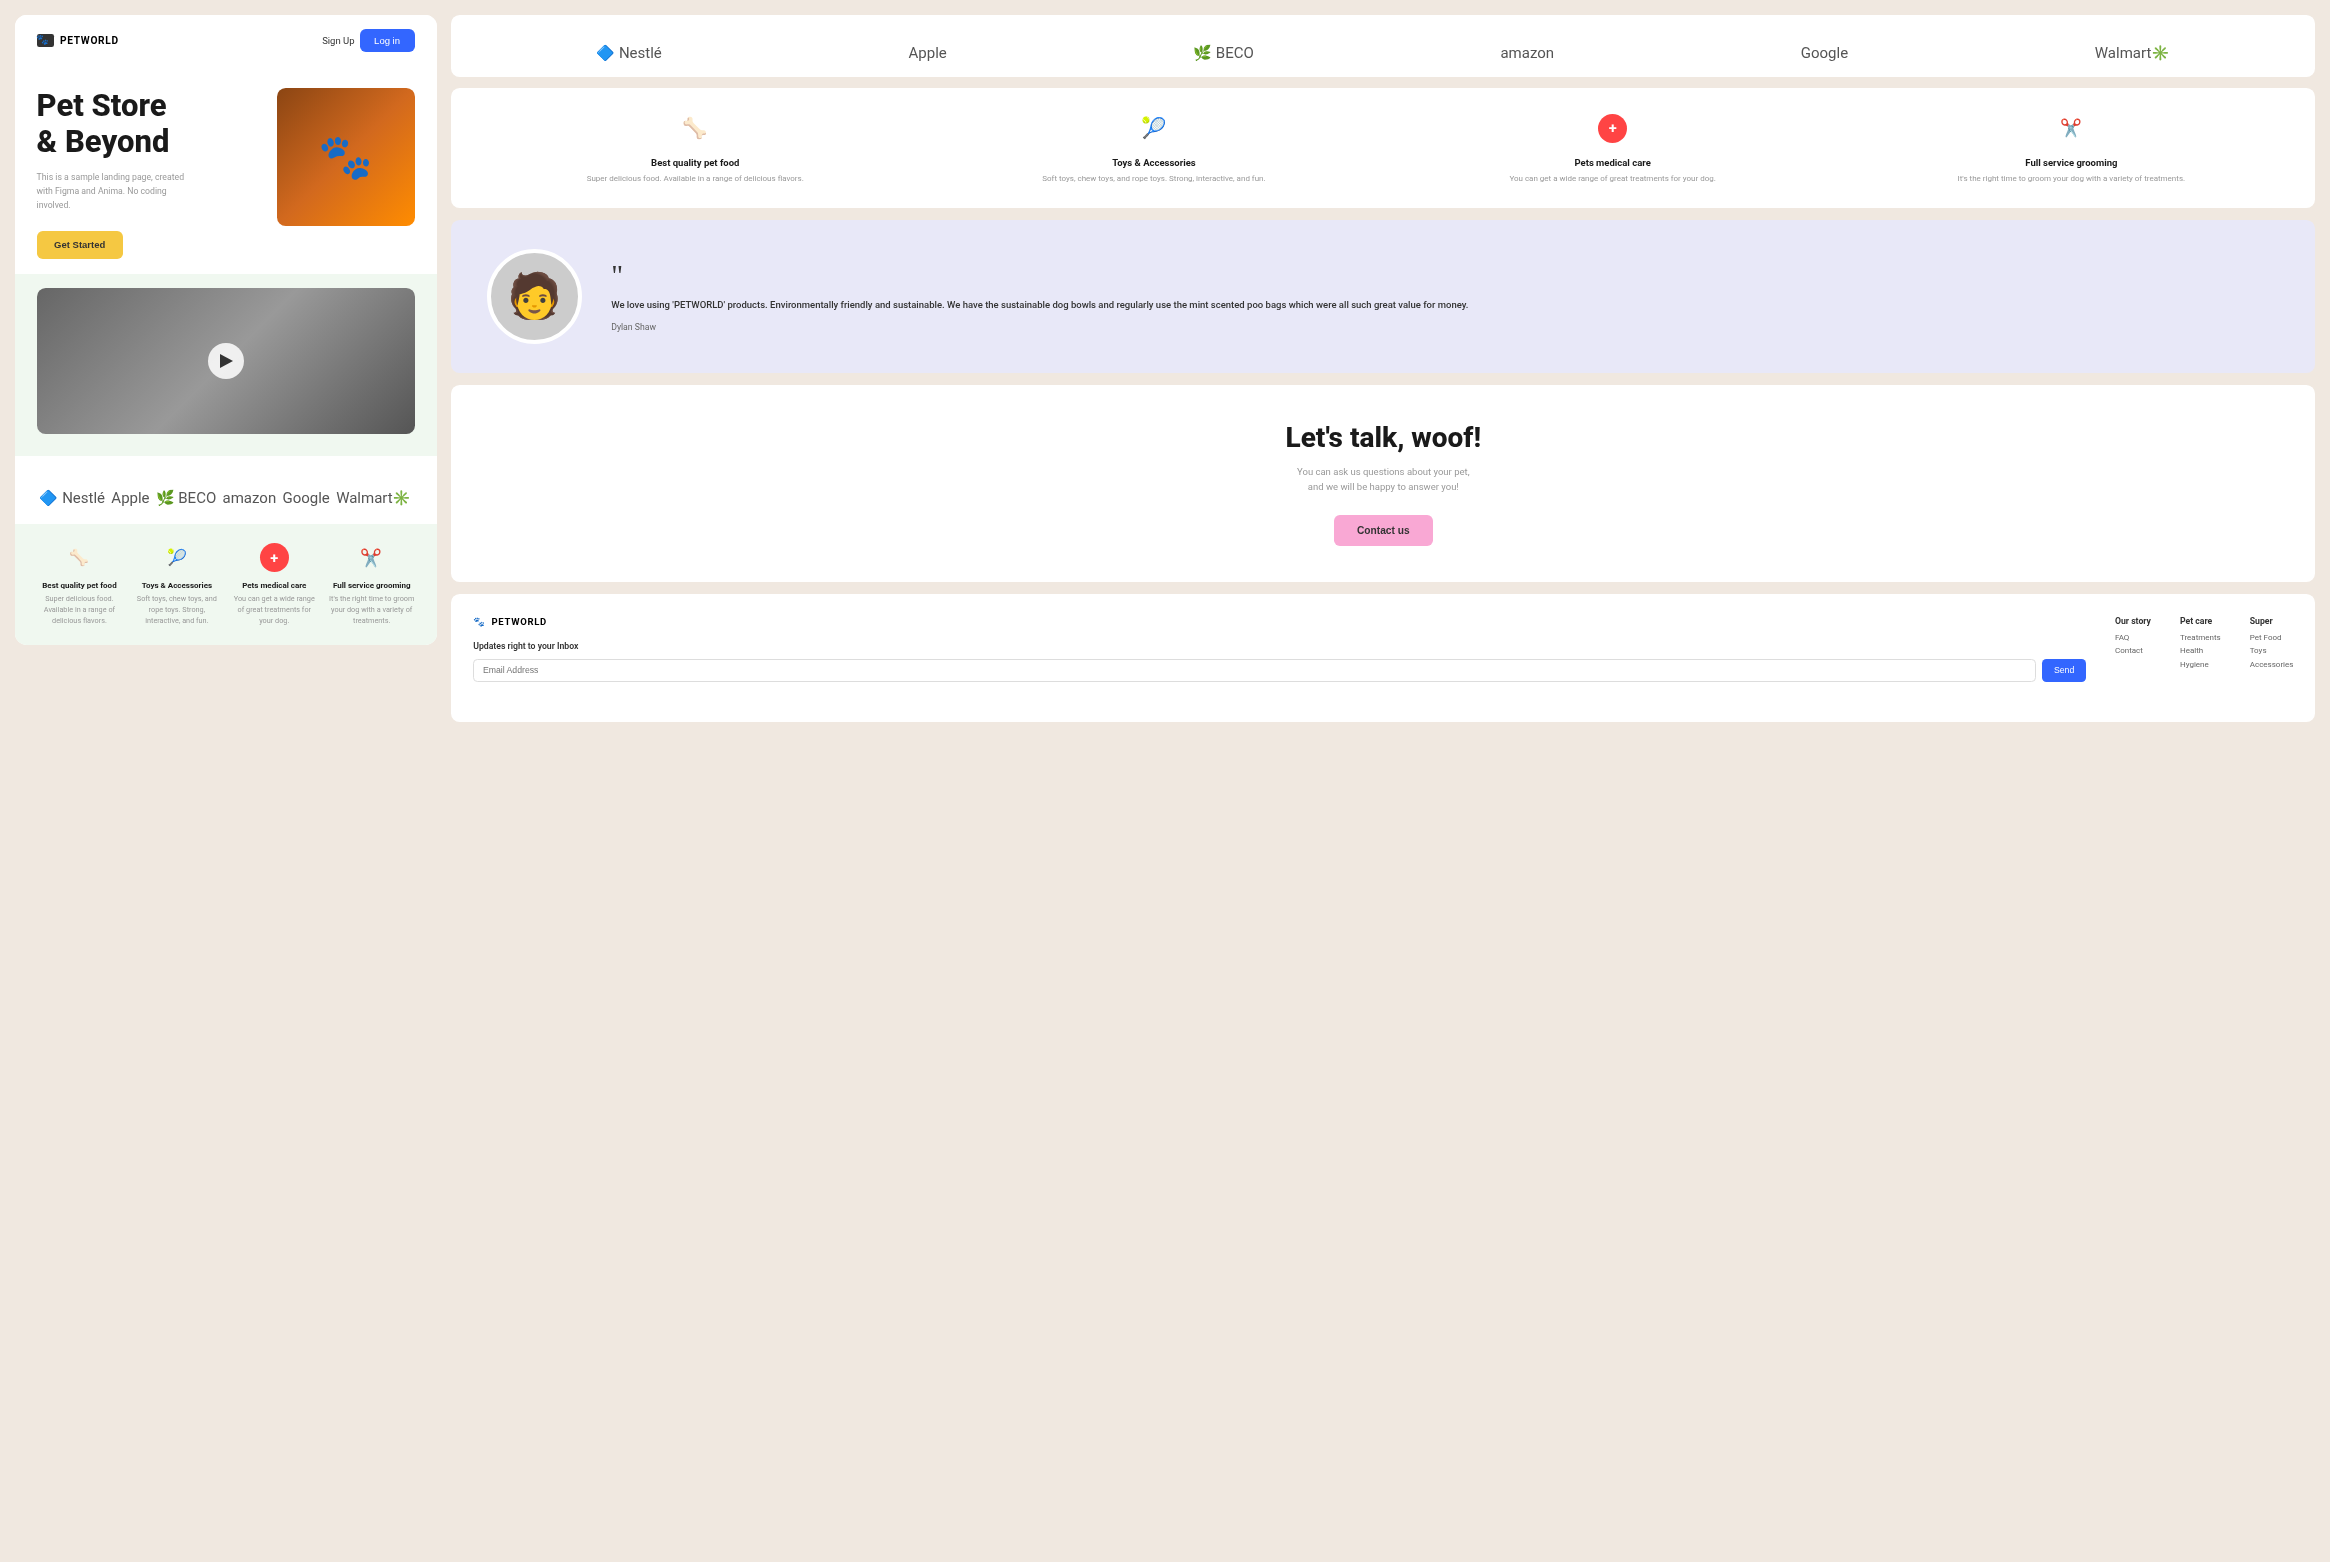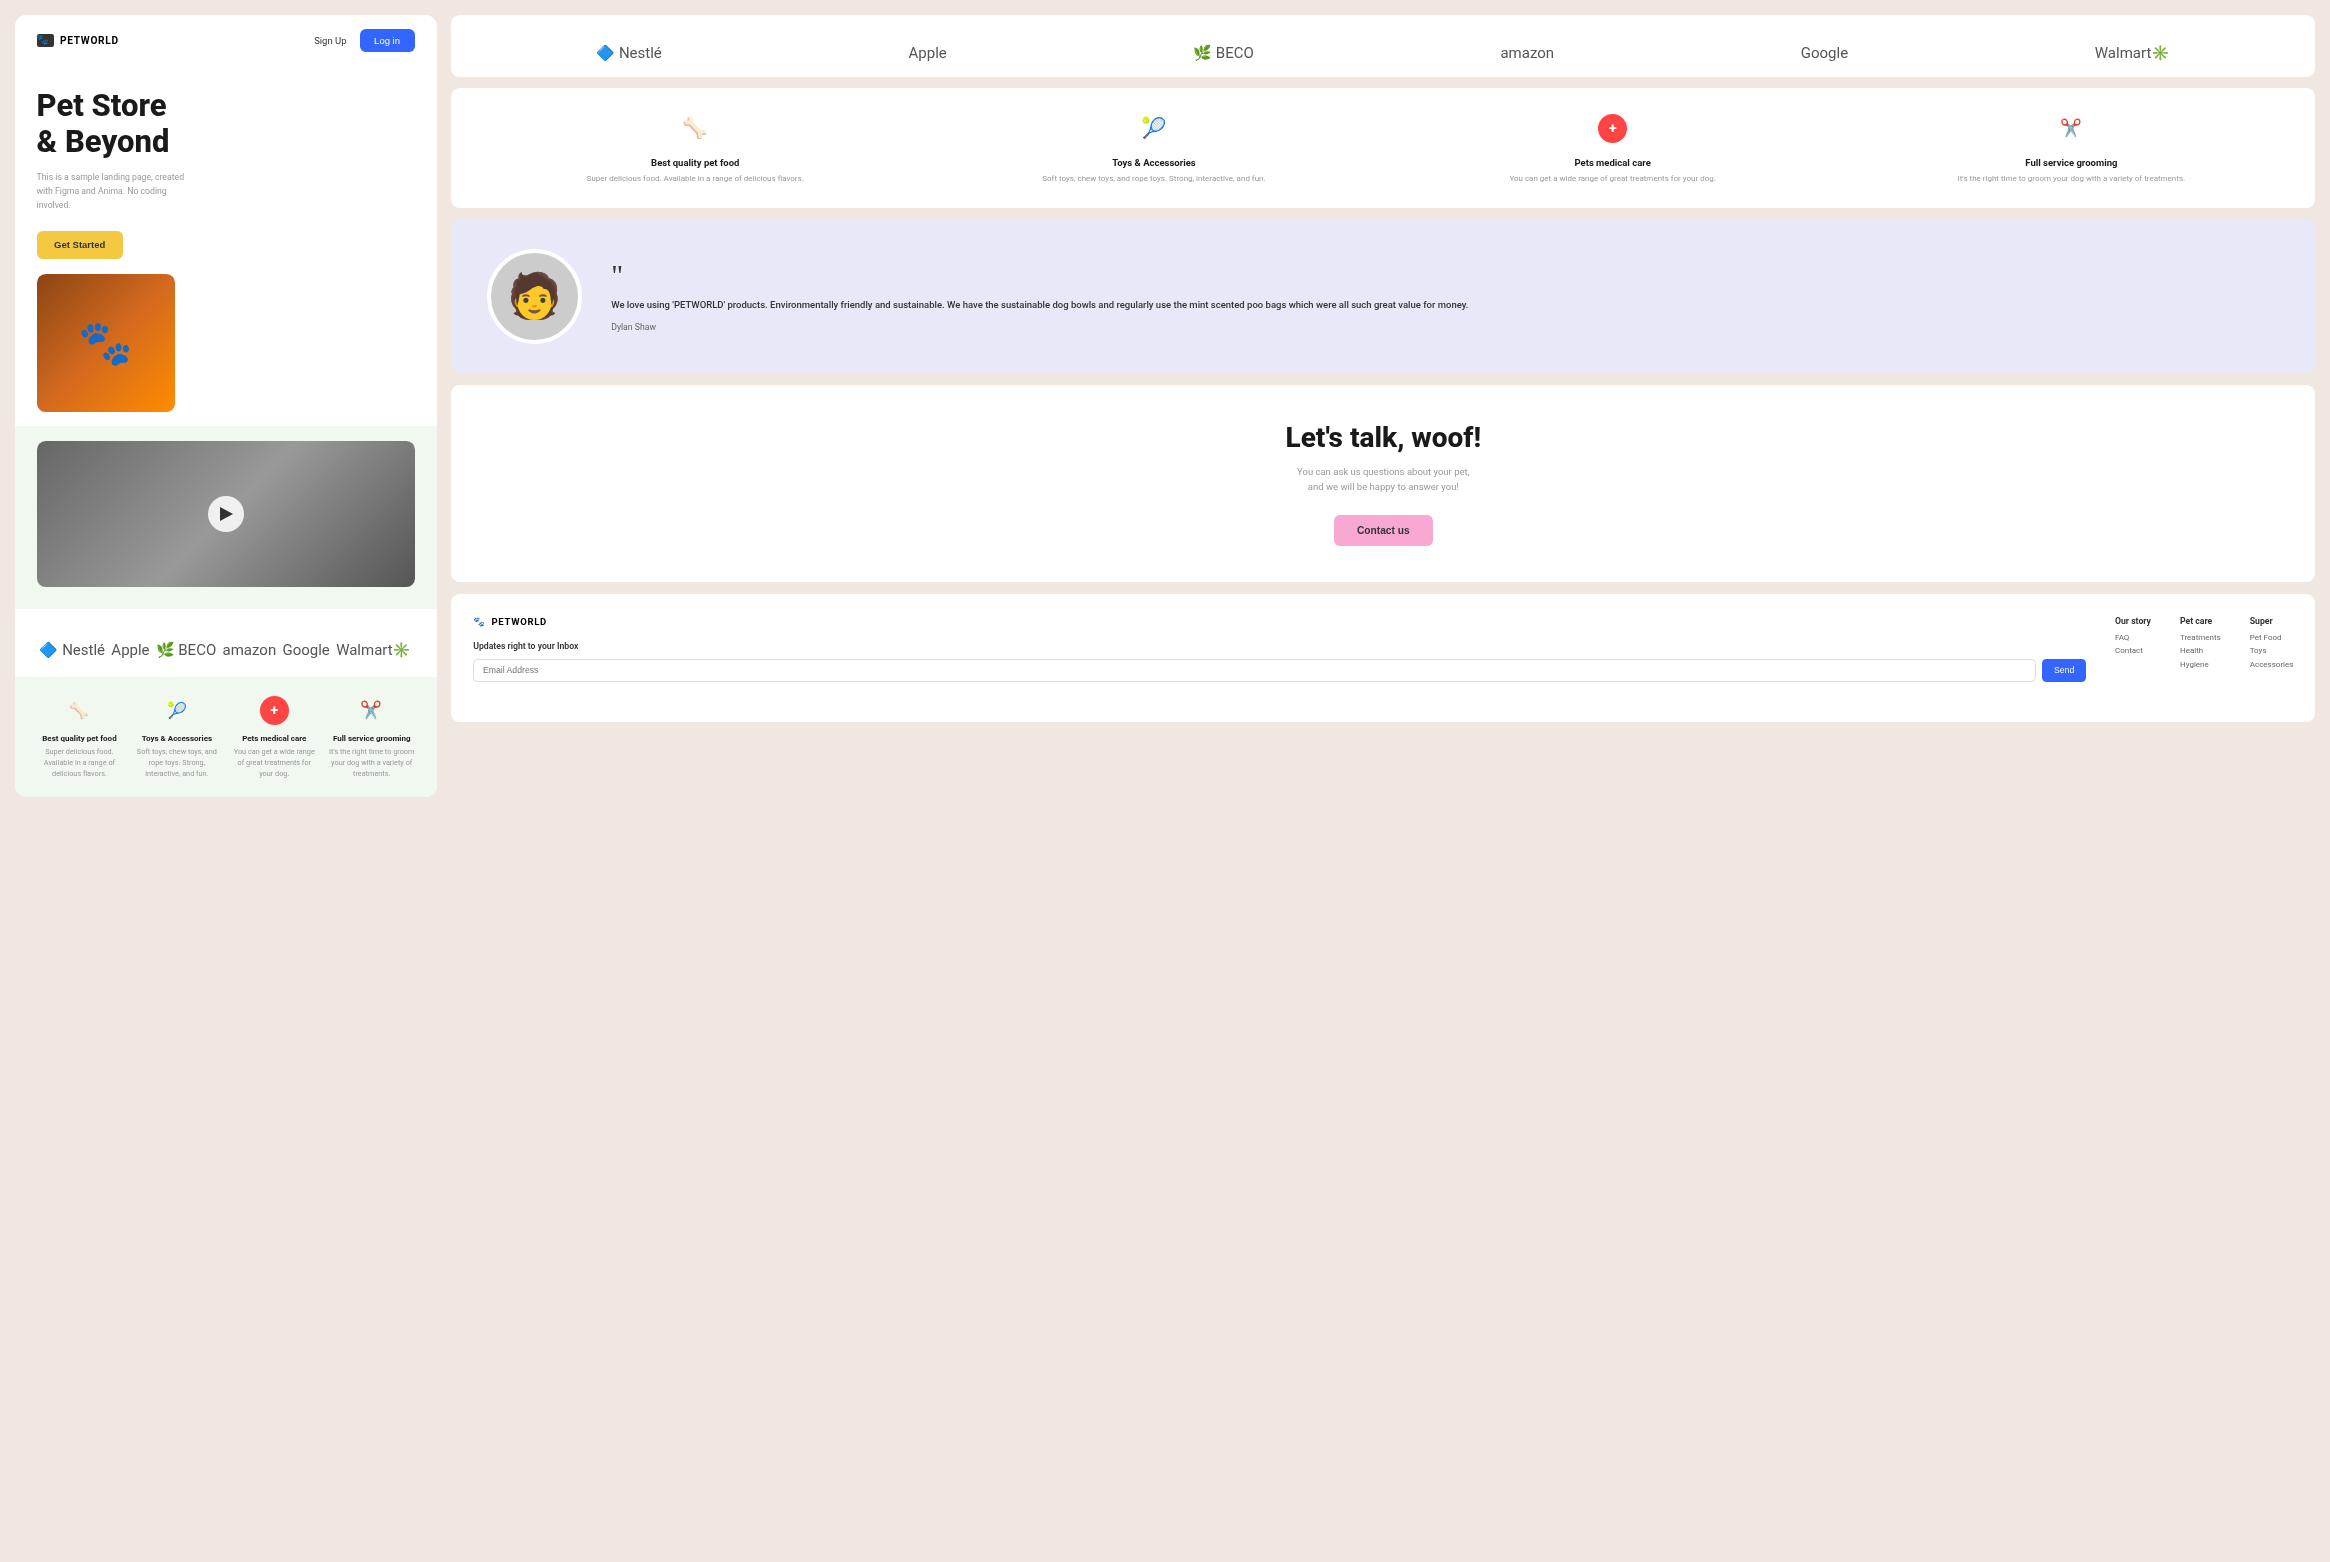--- a/index.html
+++ b/index.html
@@ -45,21 +45,21 @@
     }
     .logo-icon {
       width: 17.5px;
       height: 13px;
       background: #333;
       border-radius: 2.2px;
       display: inline-block;
     }
     .nav-links {
       display: flex;
-      gap: 13px;
+      gap: 5px;
       align-items: center;
     }
     .nav-link {
       font-size: 9.5px;
       color: #333;
       cursor: pointer;
     }
     .btn-login {
       background: #3366ff;
       color: white;
@@ -70,21 +70,20 @@
       cursor: pointer;
     }
 
     
     .hero-section {
       background: white;
       padding: 22px 22px 14.6px 22px;
       display: flex;
       align-items: flex-start;
       gap: 14.6px;
-      flex-direction: column;
     }
     .hero-text {
       flex: 1;
     }
     .hero-title {
       font-size: 31px;
       font-weight: 800;
       color: #1a1a1a;
       line-height: 1.15;
       margin-bottom: 11.7px;

